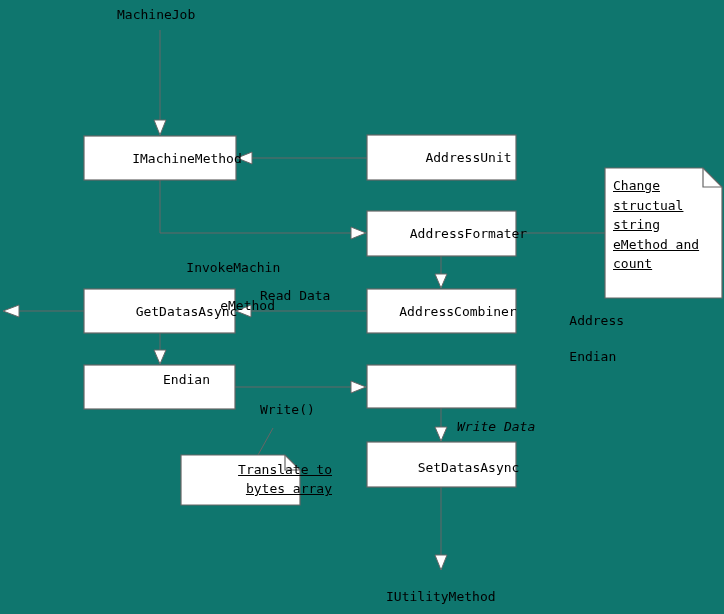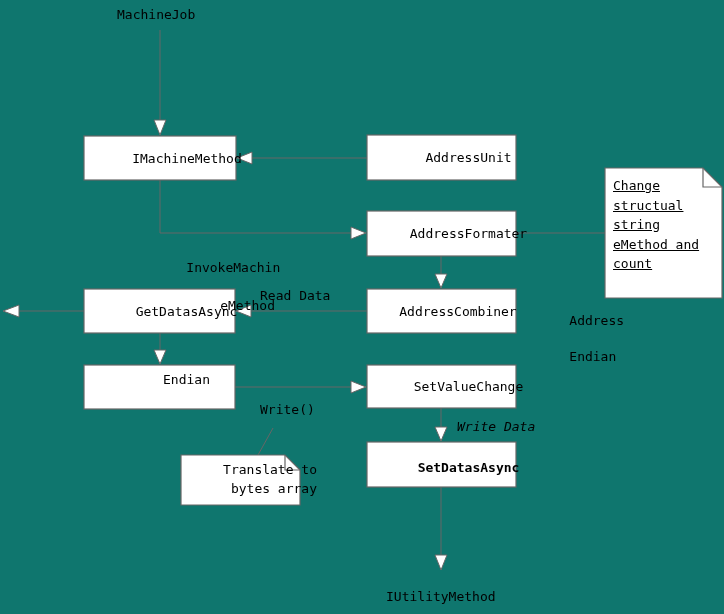--- a/index.html
+++ b/index.html
@@ -103,40 +103,39 @@
 
   <div class="free-label" style="left:117px; top:5px;">MachineJob</div>
   <div class="free-label" style="left:386px; top:587px;">IUtilityMethod</div>
 
   <div class="node-label" style="left:84px;  top:136px; width:152px; height:44px;">IMachineMethod</div>
   <div class="node-label" style="left:367px; top:135px; width:149px; height:45px;">AddressUnit</div>
   <div class="node-label" style="left:367px; top:211px; width:149px; height:45px;">AddressFormater</div>
   <div class="node-label" style="left:367px; top:289px; width:128px; height:44px;">AddressCombiner</div>
   <div class="node-label" style="left:84px;  top:289px; width:151px; height:44px;">GetDatasAsync</div>
   <div class="node-label" style="left:84px;  top:365px; width:151px; height:28px;border-radius:10px;">Endian</div>
-  <div class="node-label" style="left:367px; top:365px; width:149px; height:43px;">SetValueChange</div>
-  <div class="node-label" style="left:367px; top:442px; width:149px; height:50px;font-weight:bold;">SetDatasAsync</div>
+  <div class="node-label" style="left:367px; top:442px; width:149px; height:50px;">SetDatasAsync</div>
 
   <div class="free-label center" style="left:155px; top:239px; width:120px;">
     <span>InvokeMachin</span><br>
     <span>eMethod</span>
   </div>
   <div class="free-label" style="left:260px; top:286px;">Read Data</div>
   <div class="free-label" style="left:538px; top:294px; line-height:18px;">
     <span>Address</span><br>
     <span>Endian</span>
   </div>
   <div class="free-label" style="left:260px; top:400px;">Write()</div>
   <div class="free-label" style="left:457px; top:417px;font-style:italic;">Write Data</div>
 
   <div class="note-text" style="left:613px; top:176px; width:106px;text-decoration:underline;">
     <span>Change</span>
     <span>structual</span>
     <span>string</span>
     <span>eMethod and</span>
     <span>count</span>
   </div>
-  <div class="note-text center" style="left:176px; top:460px; width:141px; line-height:19px;">
+  <div class="note-text center" style="left:191px; top:460px; width:141px; line-height:19px;text-decoration:underline;">
     <span>Translate to</span>
     <span>bytes array</span>
   </div>
 
 </div>
 
 </body></html>

